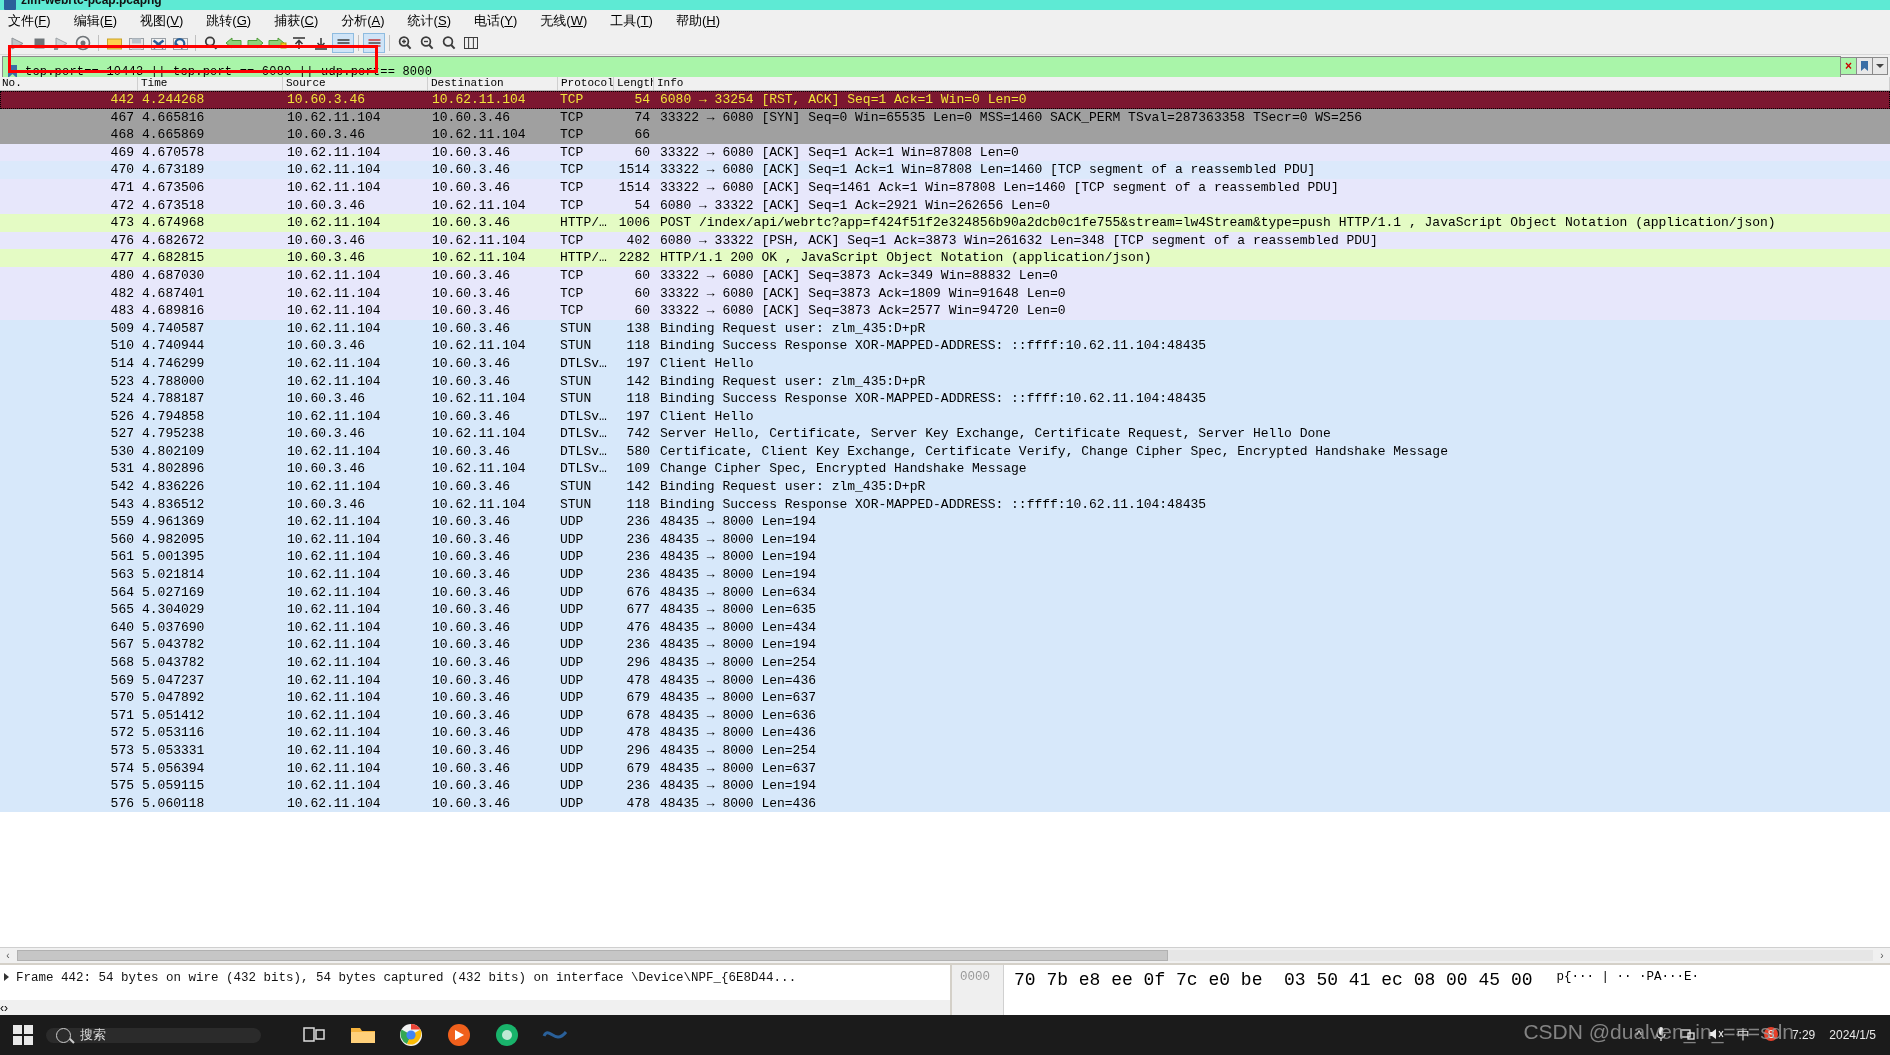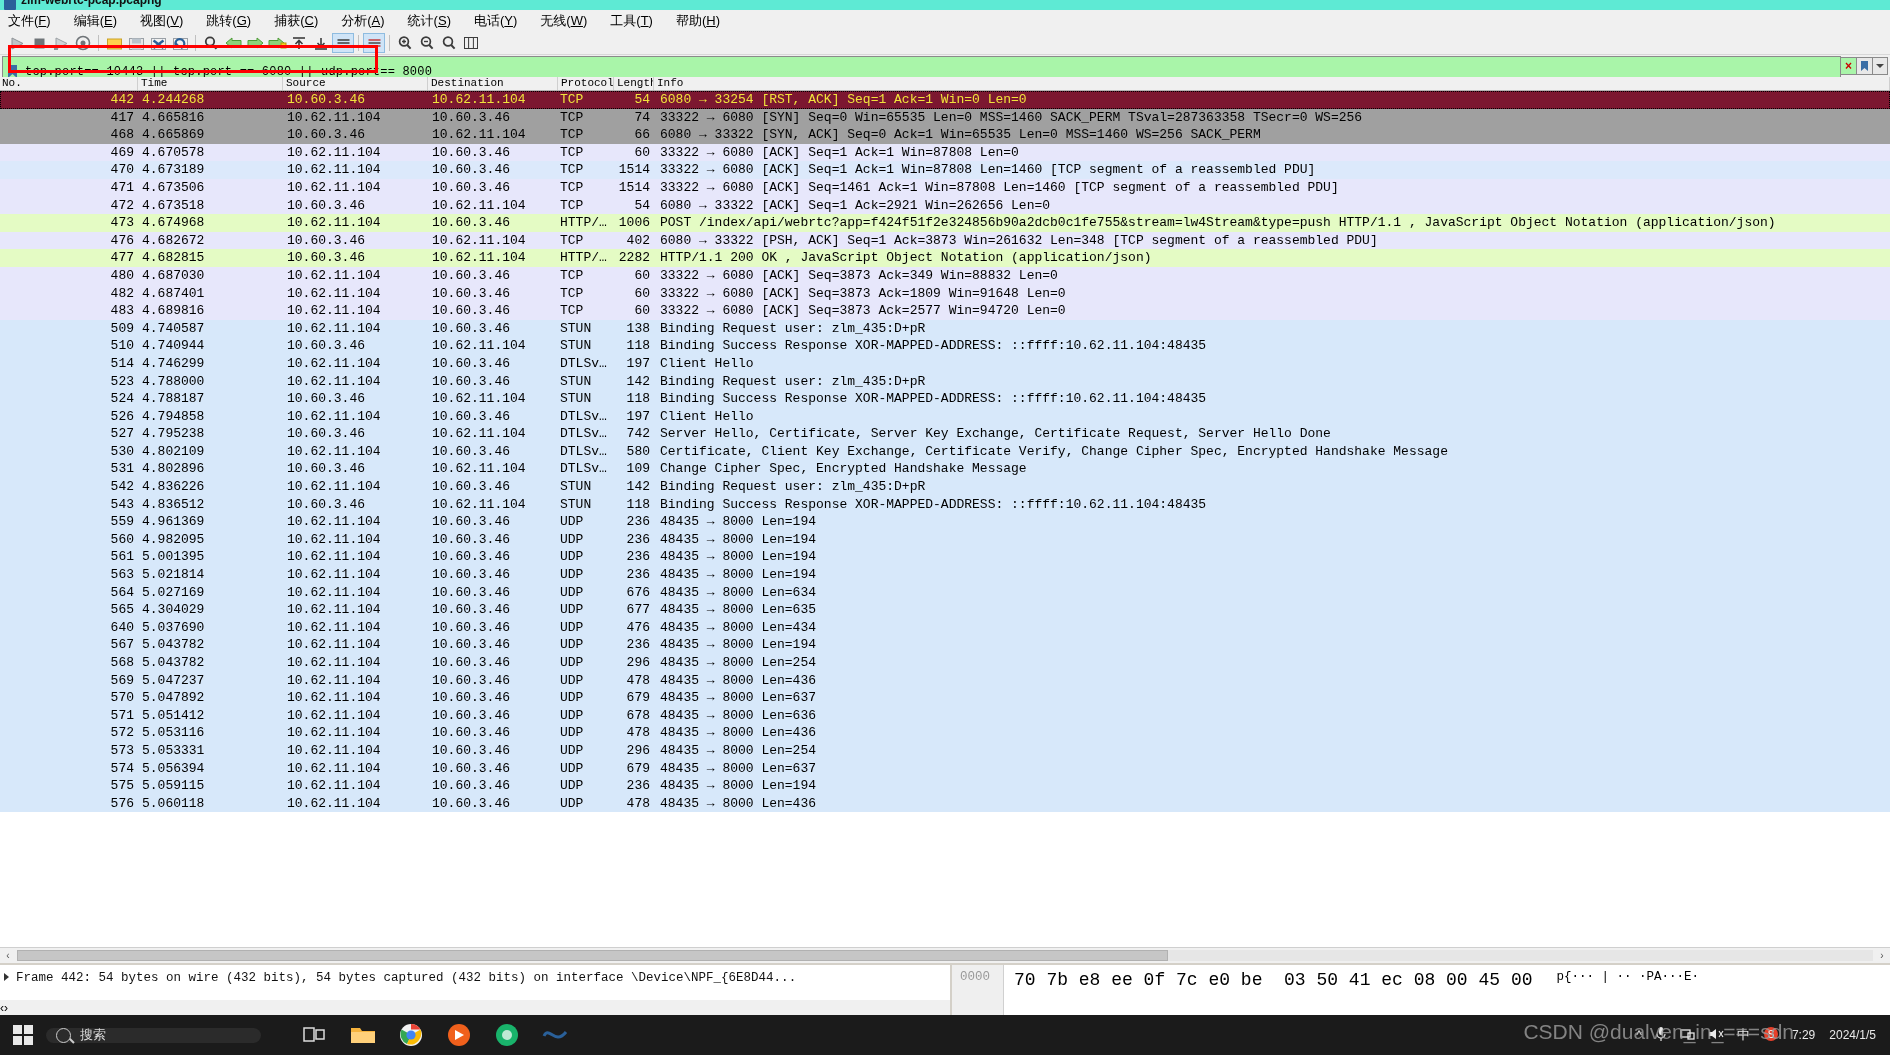--- a/index.html
+++ b/index.html
@@ -298,36 +298,35 @@
         <div class="row r-sel">
           <div class="c-no">442</div>
           <div class="c-time">4.244268</div>
           <div class="c-src">10.60.3.46</div>
           <div class="c-dst">10.62.11.104</div>
           <div class="c-proto">TCP</div>
           <div class="c-len">54</div>
           <div class="c-info">6080 → 33254 [RST, ACK] Seq=1 Ack=1 Win=0 Len=0</div>
         </div>
         <div class="row r-gray">
-          <div class="c-no">417</div>
+          <div class="c-no">467</div>
           <div class="c-time">4.665816</div>
           <div class="c-src">10.62.11.104</div>
           <div class="c-dst">10.60.3.46</div>
           <div class="c-proto">TCP</div>
           <div class="c-len">74</div>
           <div class="c-info">33322 → 6080 [SYN] Seq=0 Win=65535 Len=0 MSS=1460 SACK_PERM TSval=287363358 TSecr=0 WS=256</div>
         </div>
         <div class="row r-gray">
           <div class="c-no">468</div>
           <div class="c-time">4.665869</div>
           <div class="c-src">10.60.3.46</div>
           <div class="c-dst">10.62.11.104</div>
           <div class="c-proto">TCP</div>
           <div class="c-len">66</div>
-          <div class="c-info">6080 → 33322 [SYN, ACK] Seq=0 Ack=1 Win=65535 Len=0 MSS=1460 WS=256 SACK_PERM</div>
         </div>
         <div class="row r-lav">
           <div class="c-no">469</div>
           <div class="c-time">4.670578</div>
           <div class="c-src">10.62.11.104</div>
           <div class="c-dst">10.60.3.46</div>
           <div class="c-proto">TCP</div>
           <div class="c-len">60</div>
           <div class="c-info">33322 → 6080 [ACK] Seq=1 Ack=1 Win=87808 Len=0</div>
         </div>

